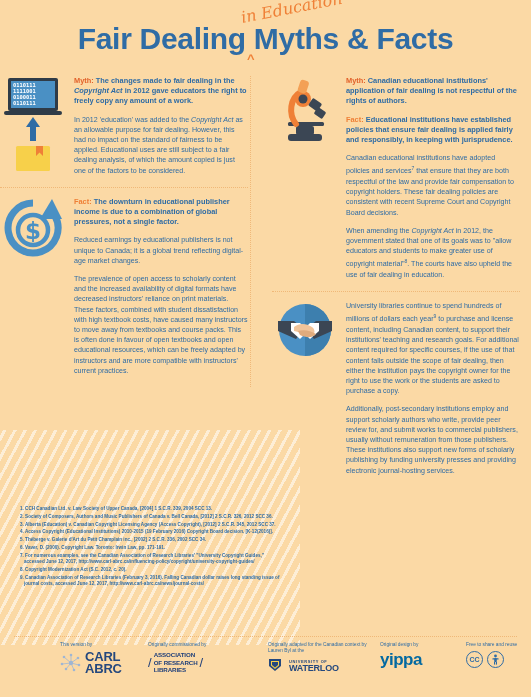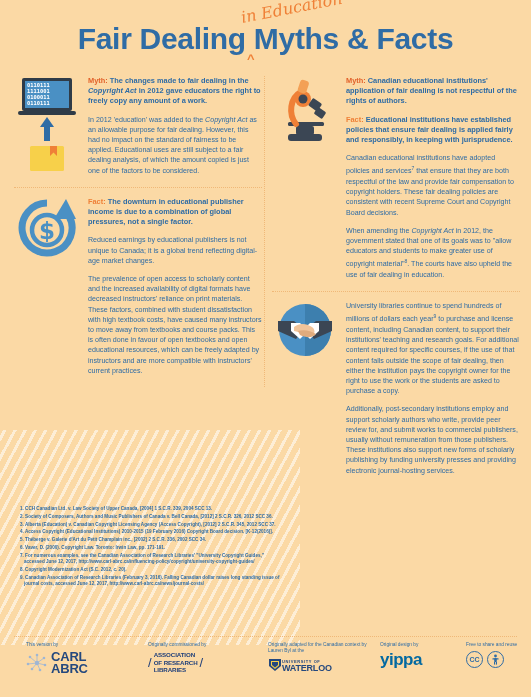--- a/index.html
+++ b/index.html
@@ -58,21 +58,21 @@
     font-size: 13px;
     color: #ef8037;
     font-weight: bold;
   }
   
   .col {
     position: absolute;
     top: 76px;
     width: 248px;
   }
-  .col-left  { left: 14px; }
+  .col-left  { left: 0; }
   .col-right { left: 272px;}
   .col-left::after {
     content: "";
     position: absolute;
     right: -4px; top: 0; bottom: 0;
     width: 1px;
     border-left: 1px dotted #f0b878;
   }
   .block { position: relative; margin-bottom: 11px; }
   .block .body { margin-left: 74px; }
@@ -144,21 +144,21 @@
     line-height: 12px; letter-spacing: -0.2px;
   }
   .arl-box {
     display: flex; align-items: center; gap: 2px;
   }
   .arl-text {
     font-size: 6.2px; font-weight: bold; color: #1f3f7a;
     line-height: 7.2px; letter-spacing: -0.1px;
   }
   .arl-slash { color: #1f3f7a; font-size: 13px; font-weight: 300; }
-  .uw { display: flex; align-items: center; gap: 0; }
+  .uw { display: flex; align-items: center; gap: 7px; }
   .uw-text { line-height: 6px; }
   .uw-small { font-size: 4px; color: #24487e; letter-spacing: .6px; font-weight: bold;}
   .uw-big { font-size: 9px; color: #24487e; font-weight: bold; letter-spacing: -0.2px;}
   .yippa {
     font-size: 17px; color: #0369a1; font-weight: bold;
     letter-spacing: -0.5px; line-height: 17px;
   }
   .cc-row { display: flex; gap: 4px; }
   .cc-badge {
     width: 17px; height: 17px; border-radius: 50%;
@@ -281,21 +281,21 @@
     <p class="fn">5. Théberge v. Galerie d'Art du Petit Champlain inc., [2002] 2 S.C.R. 336, 2002 SCC 34.</p>
     <p class="fn">6. Vaver, D. (2000). Copyright Law. Toronto: Irwin Law, pp. 171-191.</p>
     <p class="fn">7. For numerous examples, see the Canadian Association of Research Libraries' "University Copyright Guides," accessed June 12, 2017, http://www.carl-abrc.ca/influencing-policy/copyright/university-copyright-guides/</p>
     <p class="fn">8. Copyright Modernization Act (S.C. 2012, c. 20).</p>
     <p class="fn">9. Canadian Association of Research Libraries (February 3, 2016). Falling Canadian dollar raises long standing issue of journal costs, accessed June 12, 2017, http://www.carl-abrc.ca/news/journal-costs/</p>
   </div>
 
   <div class="footer-rule"></div>
   <div class="footer">
 
-    <div class="fcell" style="width:148px; padding-left:26px;">
+    <div class="fcell" style="width:148px; padding-left:60px;">
       <div class="cap">This version by</div>
       <div class="logo-carl">
         <svg width="22" height="22" viewBox="0 0 22 22">
           <g fill="#9fb6d4">
             <circle cx="11" cy="11" r="2.2"></circle>
             <circle cx="4" cy="5" r="1.3"></circle>
               <circle cx="11" cy="3" r="1.3"></circle>
             <circle cx="18" cy="6" r="1.3"></circle>
               <circle cx="19" cy="13" r="1.3"></circle>
             <circle cx="14" cy="18" r="1.3"></circle>

